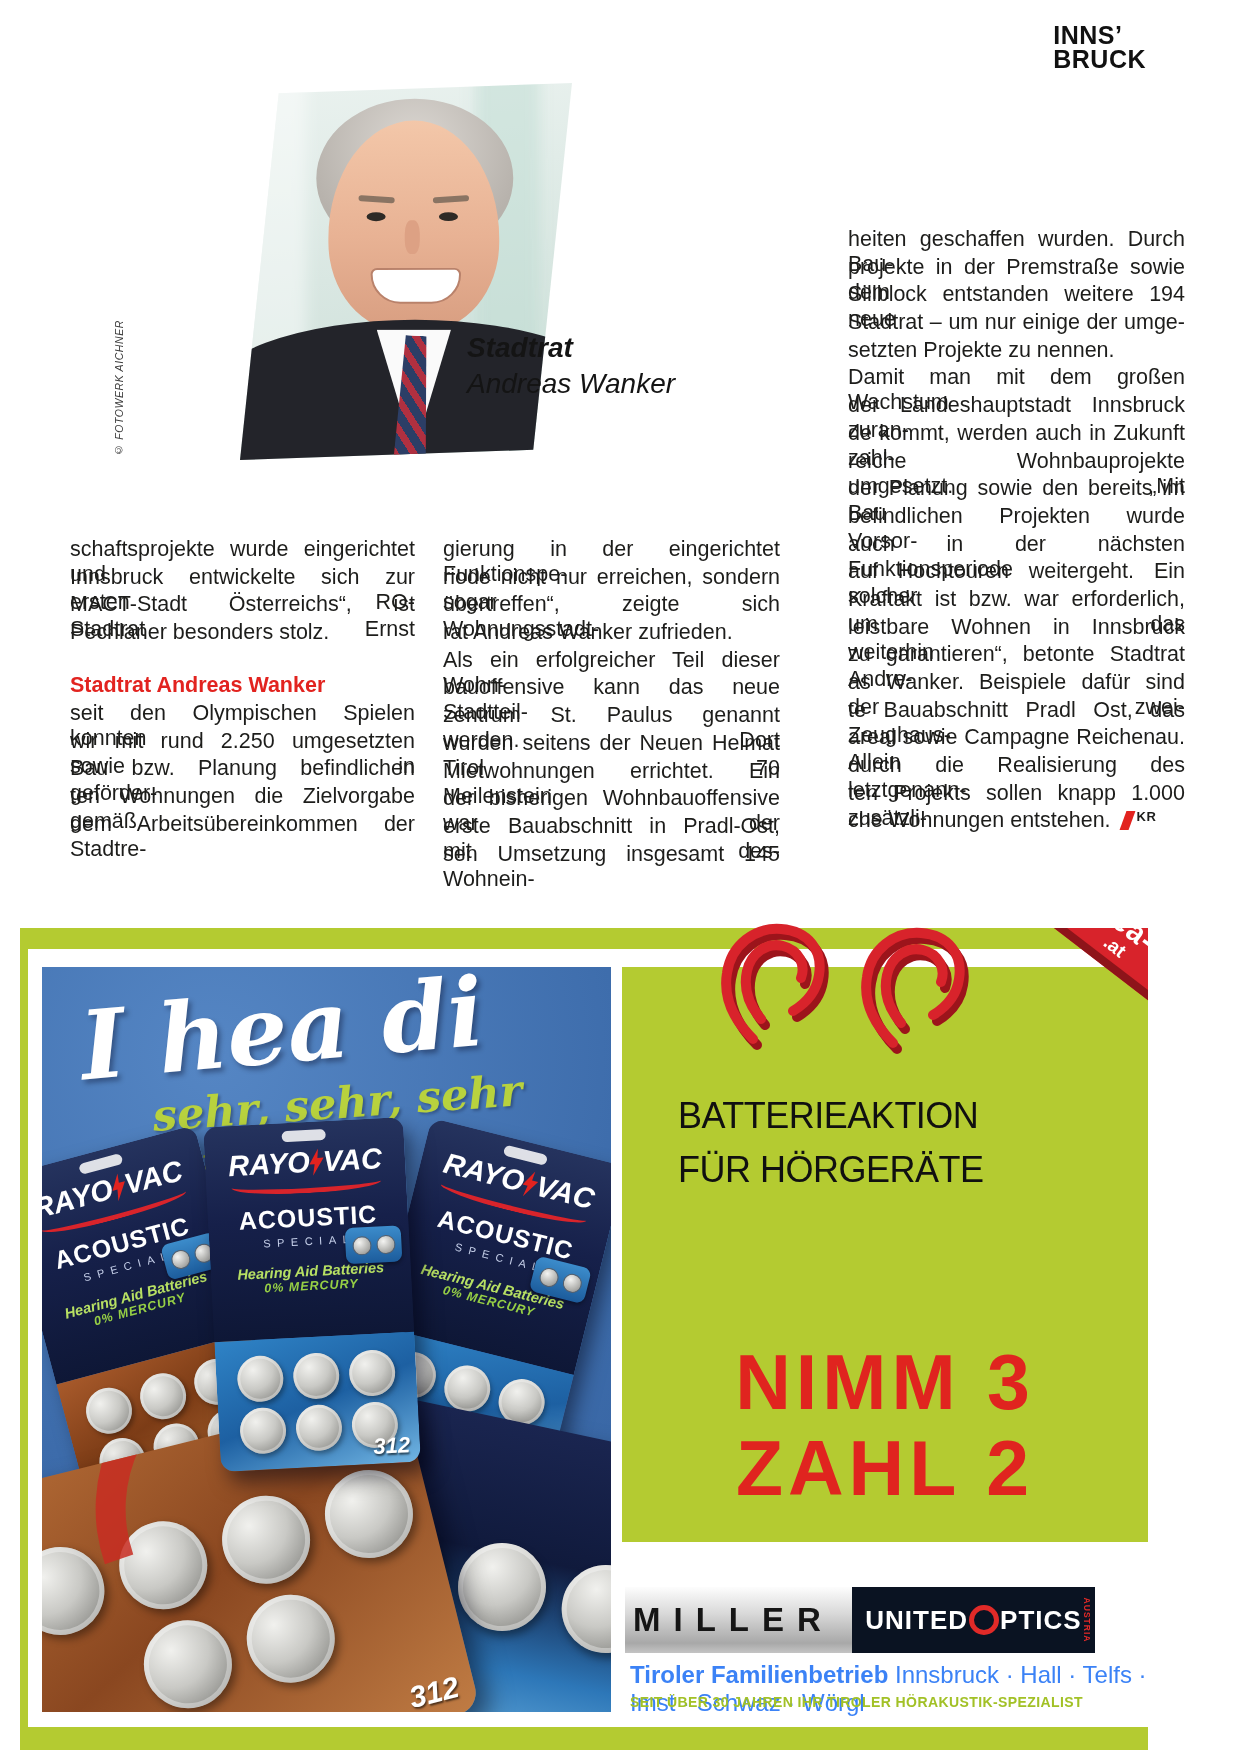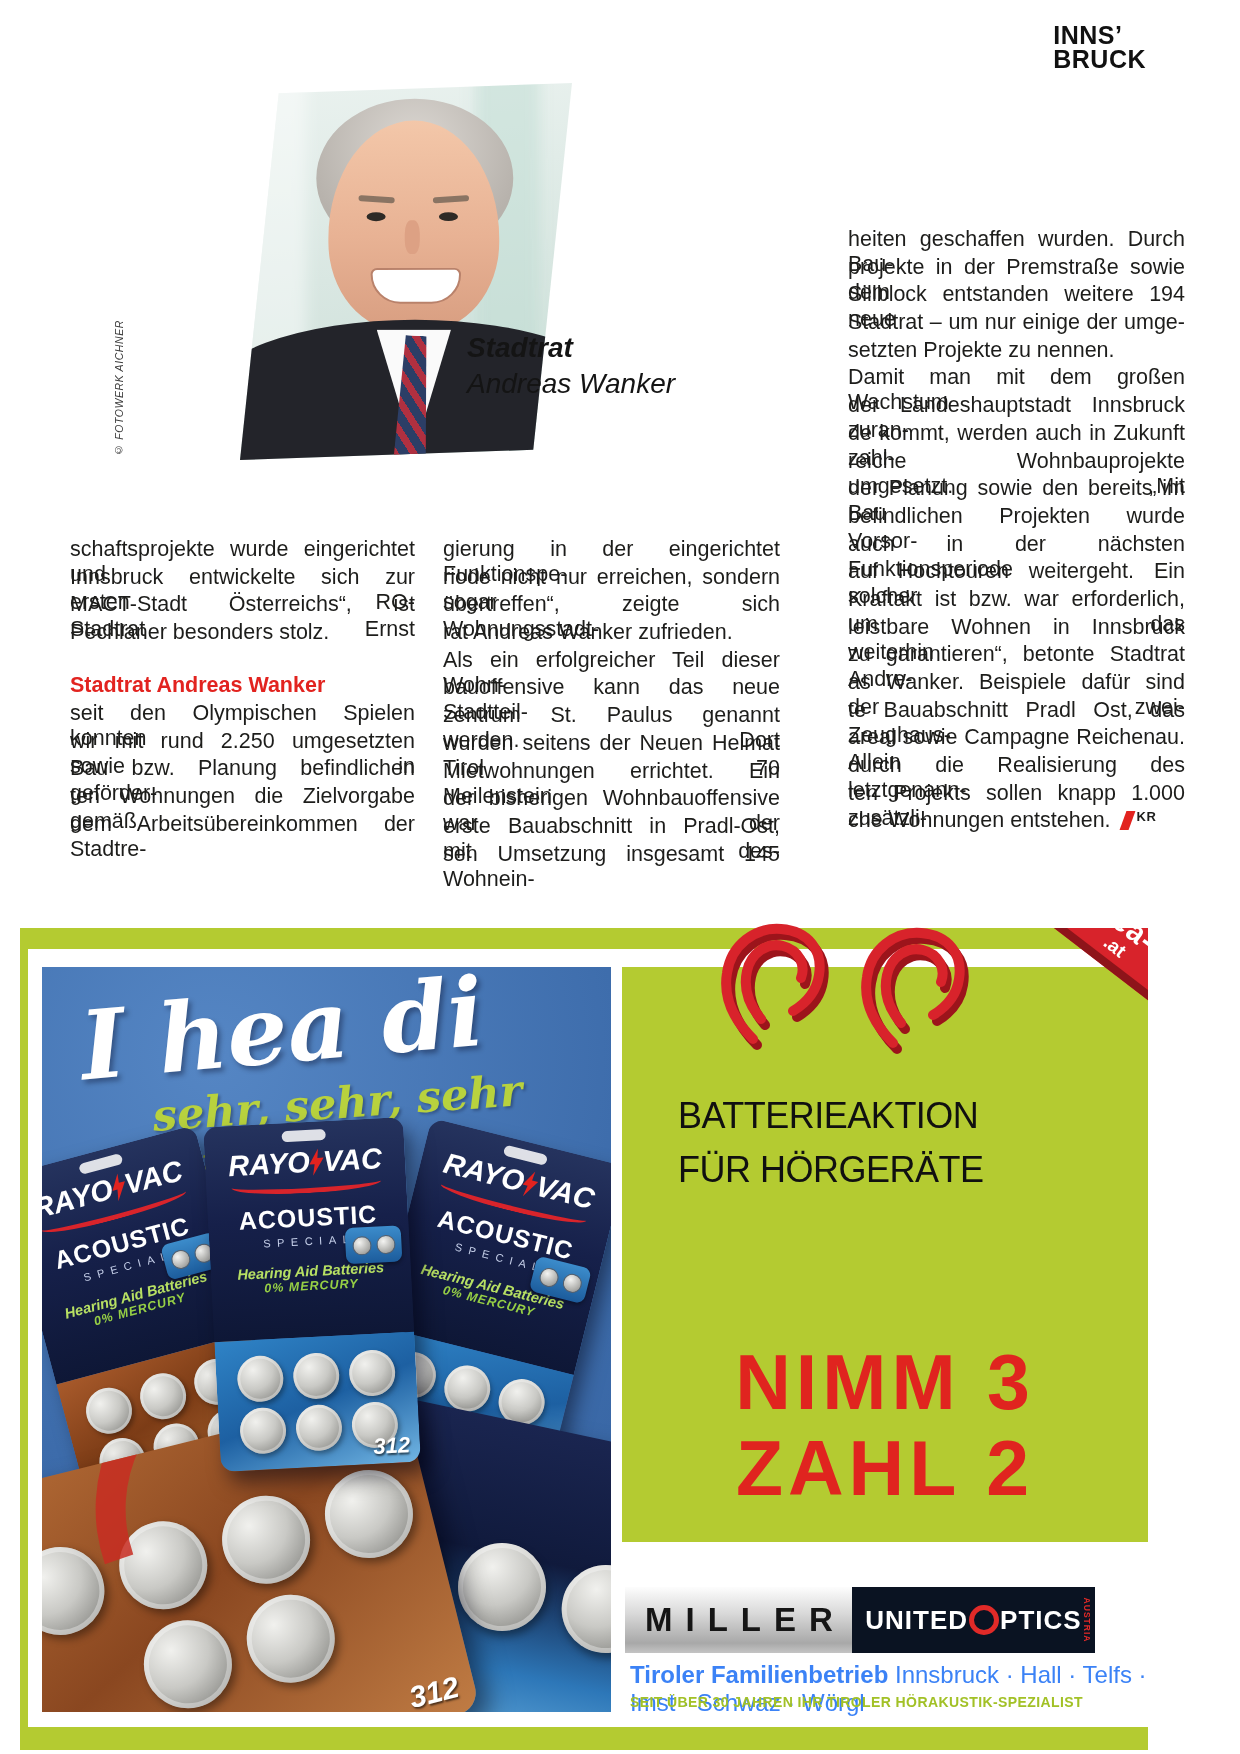--- a/index.html
+++ b/index.html
@@ -124,21 +124,21 @@
          font-weight:800;font-size:77px;line-height:86px;letter-spacing:5px;}
 
   .ribbon-clip{position:absolute;right:0;top:0;width:172px;height:150px;overflow:hidden;z-index:5;}
   .ribbon{position:absolute;left:1px;top:-40px;width:300px;padding:2px 0 4px;background:#d8232b;
           border-bottom:8px solid #8e141a;transform:rotate(37.5deg);text-align:center;color:#fff;
           font-weight:bold;line-height:1.05;}
   .ribbon .r1,.ribbon .r3{font-size:19px;}
   .ribbon .r2{font-size:30px;letter-spacing:1px;}
 
   .miller{position:absolute;left:605px;top:659px;width:470px;height:66px;display:flex;}
-  .m-gray{width:227px;box-sizing:border-box;padding-left:20px;display:flex;align-items:center;
+  .m-gray{width:227px;box-sizing:border-box;padding-left:8px;display:flex;align-items:center;
           background:linear-gradient(180deg,#fdfdfd 0%,#d9d9d9 40%,#a8a8a8 85%,#c4c4c4 100%);}
   .m-gray span{font-size:33px;font-weight:bold;letter-spacing:13px;color:#151515;}
   .m-dark{width:243px;background:#0a1322;color:#fff;display:flex;align-items:center;
           justify-content:center;position:relative;font-size:26px;font-weight:bold;letter-spacing:1px;}
   .oring{width:20px;height:20px;border:5px solid #e12a28;border-radius:50%;display:inline-block;margin:0 1px;}
   .austria{position:absolute;right:3px;top:50%;transform:translateY(-50%);writing-mode:vertical-rl;
            font-size:8.5px;color:#e12a28;letter-spacing:1px;font-weight:bold;}
   .adfoot1{position:absolute;left:610px;top:733px;font-size:24px;color:#3b82f6;}
   .adfoot2{position:absolute;left:610px;top:766px;font-size:14px;font-weight:bold;
            color:#a2c126;letter-spacing:.4px;}

